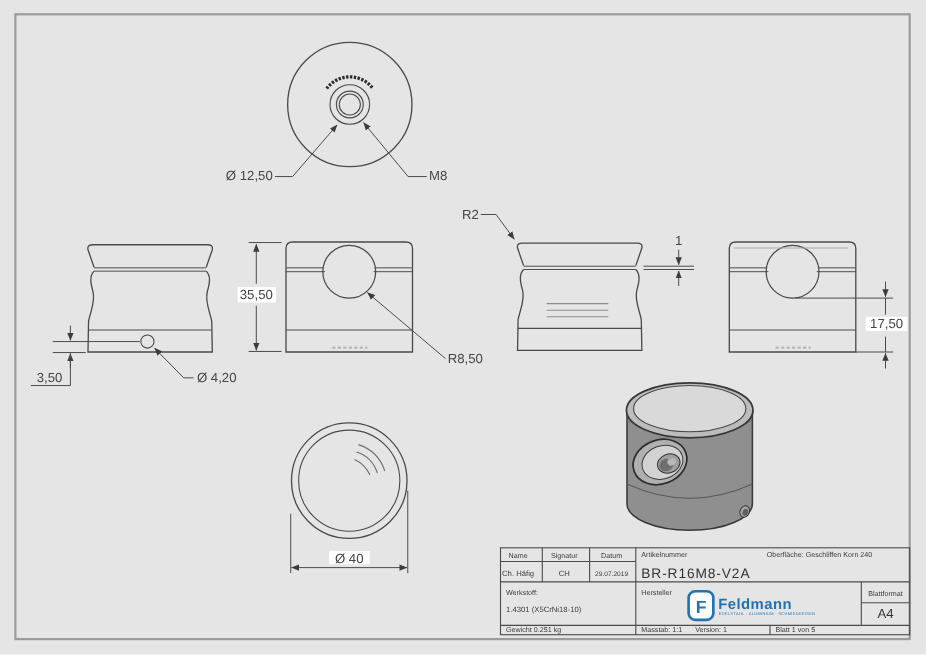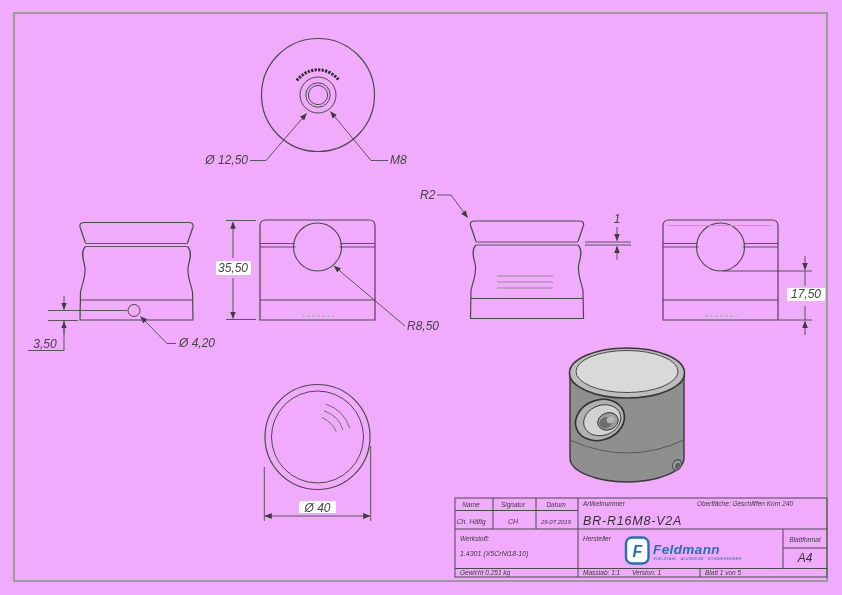--- a/index.html
+++ b/index.html
@@ -1,17 +1,17 @@
 <!DOCTYPE html>
 <html><head>
 <meta charset="utf-8">
 <style>
   html,body{margin:0;padding:0;background:#ffffff;}
-  .page{position:relative;width:842px;height:595px;background:#f0abfc;overflow:hidden;
-        font-family:"Liberation Sans", sans-serif;font-style:italic;}
+  .page{position:relative;width:842px;height:595px;background:#e5e5e5;overflow:hidden;
+        font-family:"Liberation Sans", sans-serif;}
   svg text{font-family:"Liberation Sans", sans-serif;}
   .dimtxt{fill:#454545;font-size:12px;}
   .tb-label{fill:#3c3c3c;font-size:6.5px;}
   .tb-value{fill:#3c3c3c;font-size:7px;}
   .tb-big{fill:#333;font-size:12.5px;letter-spacing:0.8px;}
   .logo-name{font-size:13.5px;letter-spacing:0.4px;font-weight:bold;}
   .logo-tag{font-size:3.6px;letter-spacing:0.3px;}
 </style>
 </head>
 <body>

